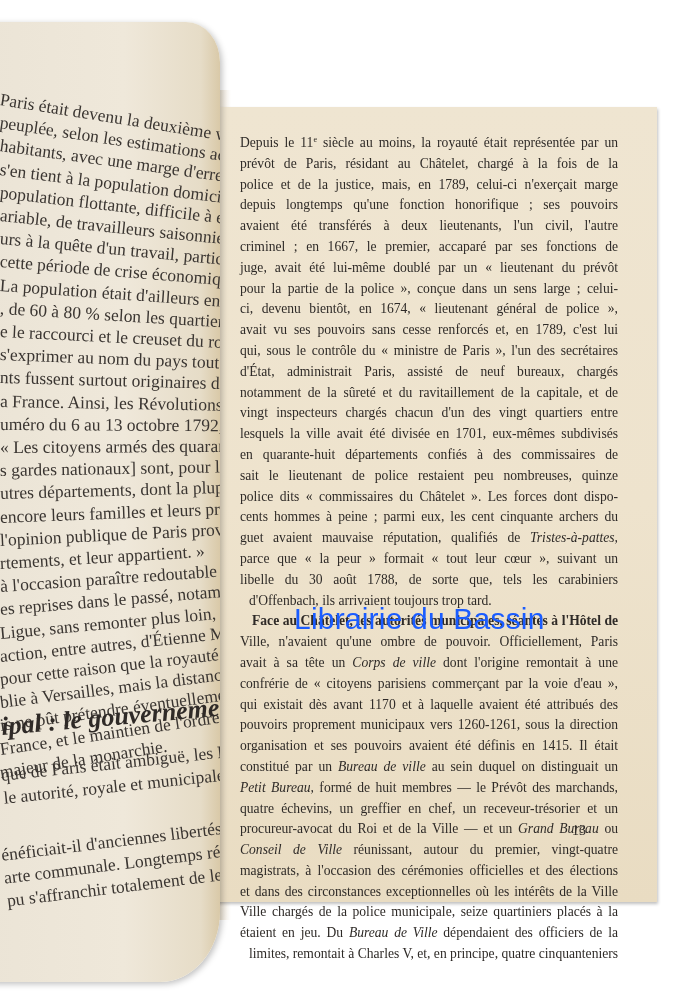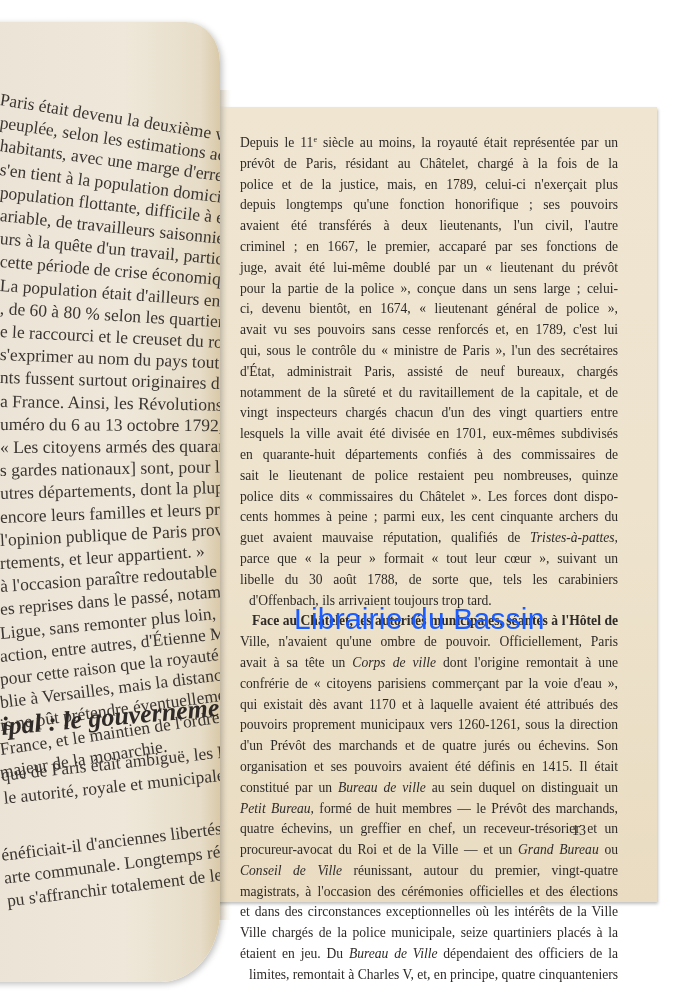--- a/index.html
+++ b/index.html
@@ -120,21 +120,21 @@
       <span class="line">arte communale. Longtemps résidence</span>
       <span class="line">pu s'affranchir totalement de leur tu</span>
     </div>
 </div>
 
 <div class="right-page">
   <div class="text">
     <p>
       <span class="line"><span>Depuis le 11</span><sup>e</sup><span> siècle au moins, la royauté était représentée par un</span></span>
       <span class="line">prévôt de Paris, résidant au Châtelet, chargé à la fois de la</span>
-      <span class="line">police et de la justice, mais, en 1789, celui-ci n'exerçait plus</span>
+      <span class="line">police et de la justice, mais, en 1789, celui-ci n'exerçait marge</span>
       <span class="line">depuis longtemps qu'une fonction honorifique ; ses pouvoirs</span>
       <span class="line">avaient été transférés à deux lieutenants, l'un civil, l'autre</span>
       <span class="line">criminel ; en 1667, le premier, accaparé par ses fonctions de</span>
       <span class="line">juge, avait été lui-même doublé par un « lieutenant du prévôt</span>
       <span class="line">pour la partie de la police », conçue dans un sens large ; celui-</span>
       <span class="line">ci, devenu bientôt, en 1674, « lieutenant général de police »,</span>
       <span class="line">avait vu ses pouvoirs sans cesse renforcés et, en 1789, c'est lui</span>
       <span class="line">qui, sous le contrôle du « ministre de Paris », l'un des secrétaires</span>
       <span class="line">d'État, administrait Paris, assisté de neuf bureaux, chargés</span>
       <span class="line">notamment de la sûreté et du ravitaillement de la capitale, et de</span>
@@ -149,21 +149,20 @@
       <span class="line">libelle du 30 août 1788, de sorte que, tels les carabiniers</span>
       <span class="line last">d'Offenbach, ils arrivaient toujours trop tard.</span>
     </p>
     <p>
       <span class="line indent-line">Face au Châtelet, les autorités municipales, séantes à l'Hôtel de</span>
       <span class="line">Ville, n'avaient qu'une ombre de pouvoir. Officiellement, Paris</span>
       <span class="line"><span>avait à sa tête un </span><em>Corps de ville</em><span> dont l'origine remontait à une</span></span>
       <span class="line">confrérie de « citoyens parisiens commerçant par la voie d'eau »,</span>
       <span class="line">qui existait dès avant 1170 et à laquelle avaient été attribués des</span>
       <span class="line">pouvoirs proprement municipaux vers 1260-1261, sous la direction</span>
-      <span class="line">d'un Prévôt des marchands et de quatre jurés ou échevins. Son</span>
       <span class="line">organisation et ses pouvoirs avaient été définis en 1415. Il était</span>
       <span class="line"><span>constitué par un </span><em>Bureau de ville</em><span> au sein duquel on distinguait un</span></span>
       <span class="line"><em>Petit Bureau,</em><span> formé de huit membres — le Prévôt des marchands,</span></span>
       <span class="line">quatre échevins, un greffier en chef, un receveur-trésorier et un</span>
       <span class="line"><span>procureur-avocat du Roi et de la Ville — et un </span><em>Grand Bureau</em><span> ou</span></span>
       <span class="line"><em>Conseil de Ville</em><span> réunissant, autour du premier, vingt-quatre</span></span>
       <span class="line">magistrats, à l'occasion des cérémonies officielles et des élections</span>
       <span class="line">et dans des circonstances exceptionnelles où les intérêts de la Ville</span>
       <span class="line">Ville chargés de la police municipale, seize quartiniers placés à la</span>
       <span class="line"><span>étaient en jeu. Du </span><em>Bureau de Ville</em><span> dépendaient des officiers de la</span></span>

